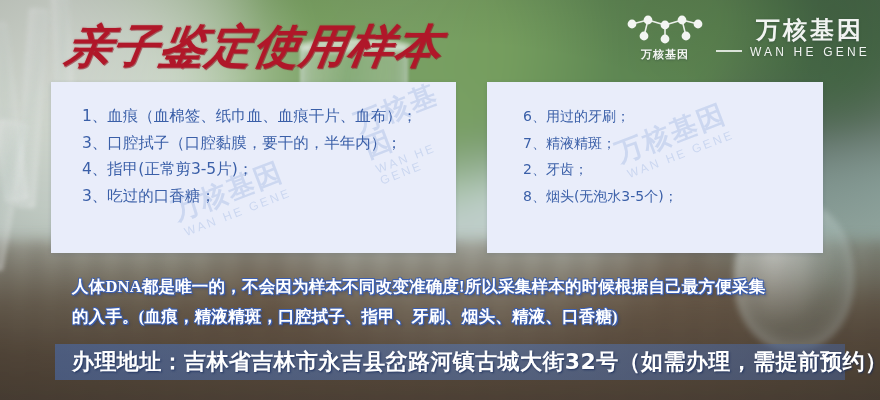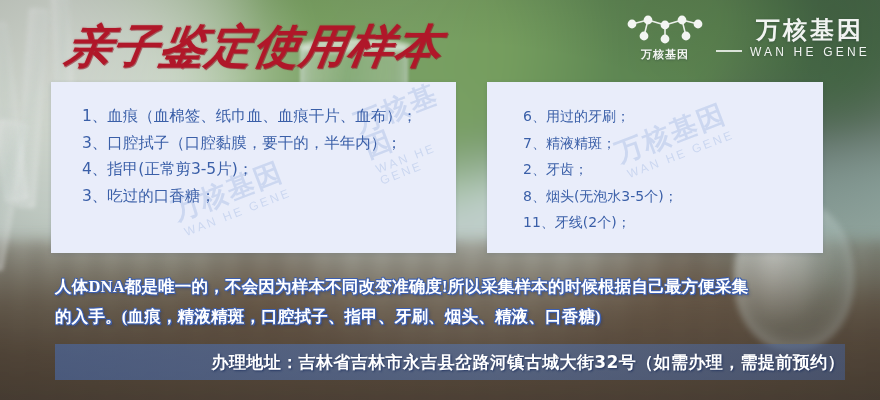--- a/index.html
+++ b/index.html
@@ -142,41 +142,42 @@
     color:#c7d4ef;opacity:.85;line-height:1;user-select:none;
   }
   .wm .wm-cn{font-size:27px;font-weight:bold;letter-spacing:2px;}
   .wm .wm-en{font-size:12px;letter-spacing:2.6px;margin-top:3px;margin-left:3px;}
   .wm-l1{left:118px;top:118px;}
   .wm-l2{left:300px;top:30px;}
   .wm-r1{left:125px;top:60px;}
 
   
   .para{
-    position:absolute;left:55px;top:272px;width:790px;
+    position:absolute;left:72px;top:272px;width:790px;
     font-family:"Liberation Serif","DejaVu Serif",serif;
     font-size:16.5px;font-weight:bold;line-height:30px;
     color:#ffffff;letter-spacing:.2px;
     text-shadow:
       1.3px 1.3px 0 #3c5fb0, -0.8px 0.8px 0 #3c5fb0,
       0.8px -0.8px 0 #3c5fb0, -0.8px -0.8px 0 #3c5fb0,
       2px 2px 3px rgba(30,50,110,.55);
   }
 
   
   .addr-band{
     position:absolute;left:55px;top:344px;width:790px;height:36px;
     background:linear-gradient(90deg, rgba(74,106,168,.62), rgba(86,118,176,.58) 55%, rgba(70,100,160,.5));
     display:flex;align-items:center;
   }
   .addr-text{
     width:100%;text-align:right;color:#ffffff;
     font-family:"DejaVu Sans","Liberation Sans",sans-serif;
-    font-size:17px;font-weight:bold;letter-spacing:.4px;white-space:nowrap;
+    font-size:22px;font-weight:bold;letter-spacing:.4px;white-space:nowrap;
     text-shadow:1px 1px 2px rgba(20,40,90,.75);
+    padding-left:17px;
   }
 </style>
 </head>
 <body>
 
 <div id="poster">
 
   <div class="bg-layer">
     <div class="bg-base"></div>
     <div class="bg-wood"></div>
@@ -243,21 +244,20 @@
   <div class="panel panel-right">
     <div class="wm wm-r1">
       <div class="wm-cn">万核基因</div>
       <div class="wm-en">WAN HE GENE</div>
     </div>
     <ul>
       <li>6、用过的牙刷；</li>
       <li>7、精液精斑；</li>
       <li>2、牙齿；</li>
       <li>8、烟头(无泡水3-5个)；</li>
-      <li>11、牙线(2个)；</li>
     </ul>
   </div>
 
   <div class="para">
     <div>人体DNA都是唯一的，不会因为样本不同改变准确度!所以采集样本的时候根据自己最方便采集</div>
     <div>的入手。(血痕，精液精斑，口腔拭子、指甲、牙刷、烟头、精液、口香糖)</div>
   </div>
 
   <div class="addr-band">
     <div class="addr-text">办理地址：吉林省吉林市永吉县岔路河镇古城大街32号（如需办理，需提前预约）</div>

